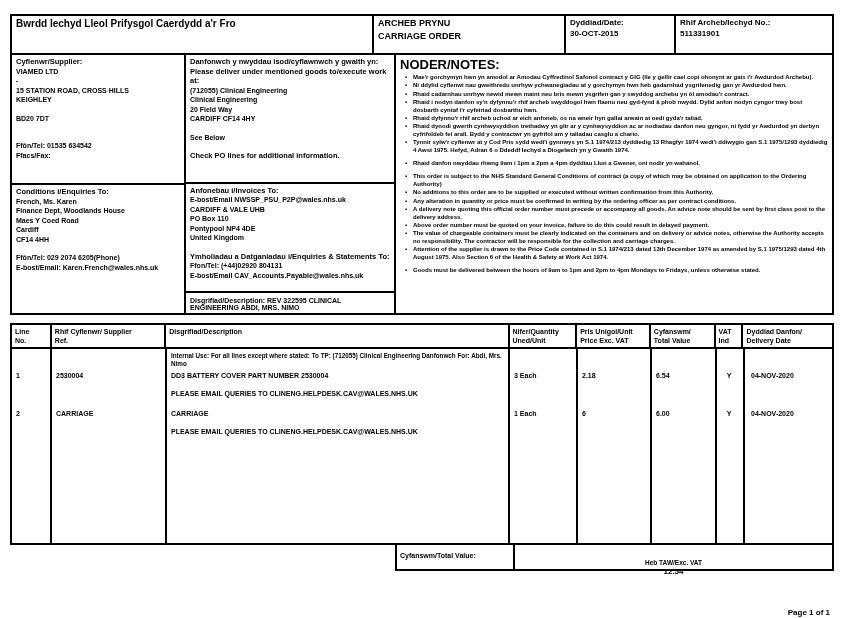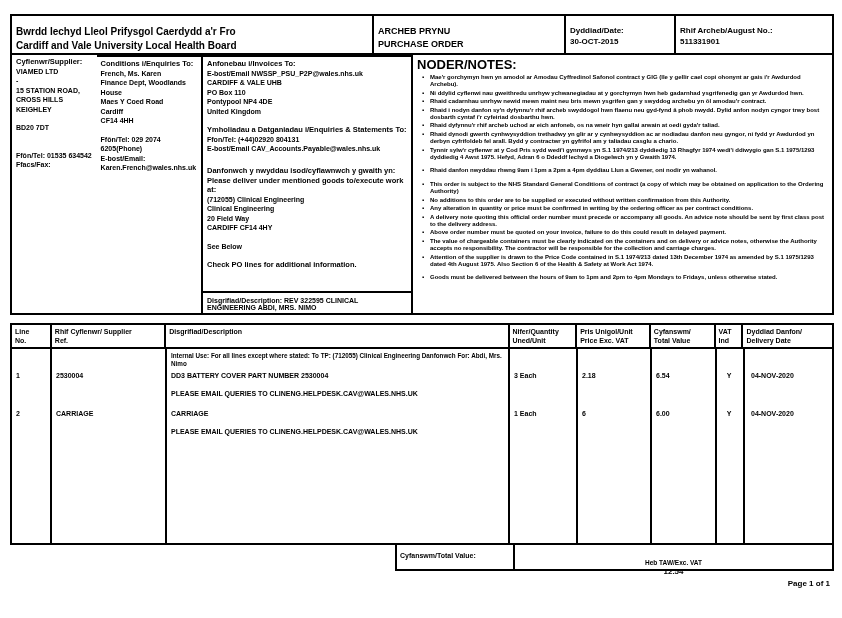--- a/index.html
+++ b/index.html
@@ -6,29 +6,29 @@
   html,body { margin:0; padding:0; background:#fff; }
   .page {
     position:relative; width:842px; height:618px; background:#ffffff;
     font-family:"Liberation Sans", sans-serif; color:#000; font-weight:bold;
     overflow:hidden;
   }
   .doc { position:absolute; left:10px; top:14px; width:824px; height:600px; }
 
   
   .hdr { display:flex; border:2px solid #000; height:41px; }
-  .hdr > div { padding:9px 4px; }
+  .hdr > div { padding:1px 4px; }
   .hdr-org   { width:360px; font-size:10px; line-height:14px; }
   .hdr-title { width:172px; border-left:2px solid #000; font-size:9px; line-height:13px; }
   .hdr-date  { width:110px; border-left:2px solid #000; font-size:8px; line-height:11px;margin-left:20px; }
   .hdr-order { flex:1;      border-left:2px solid #000; font-size:8px; line-height:11px; }
 
   
   .main { display:flex; border:2px solid #000; border-top:none; height:260px; }
-  .col-left  { width:189px; display:flex; }
+  .col-left  { width:172px; display:flex; flex-direction:column; }
   .col-mid   { width:210px; border-left:2px solid #000; display:flex; flex-direction:column; }
   .col-notes { flex:1; border-left:2px solid #000; padding:2px 4px; }
 
   .box { padding:2px 4px; font-size:7px; line-height:9.5px; }
   .box .lbl { font-size:7.5px; }
   .supplier-box { height:128px; }
   .deliver-box  { height:128px; }
   .enquiries-box, .invoices-box { height:110px; border-top:2px solid #000; }
   .desc-row { height:22px; border-top:2px solid #000; padding:4px 4px; font-size:7px; }
   .ln { min-height:9px; }
@@ -75,43 +75,42 @@
     border:2px solid #000; border-top:none; padding:7px 3px 0 3px; font-size:7px;
   }
   .tot-value {
     position:absolute; left:505px; right:0; top:0; bottom:0;
     border:2px solid #000; border-top:none; border-left:none; text-align:center; padding-top:14px;
   }
   .tot-sub { font-size:6.5px; line-height:8px; }
   .tot-num { font-size:8px; line-height:10px; }
 
   
-  .footer { position:absolute; right:4px; top:565px; font-size:8px; }
+  .footer { position:absolute; right:4px; top:594px; font-size:8px; }
 </style>
 </head>
 <body>
 
 <div class="page">
   <div class="doc">
 
     <div class="hdr">
       <div class="hdr-org">
         <div>Bwrdd Iechyd Lleol Prifysgol Caerdydd a'r Fro</div>
-        <div>Cardiff and Vale University Local Health Board</div>
       </div>
       <div class="hdr-title">
         <div>ARCHEB PRYNU</div>
-        <div>PURCHASE ORDER</div>
+        <div>CARRIAGE ORDER</div>
       </div>
       <div class="hdr-date">
         <div>Dyddiad/Date:</div>
         <div>30-OCT-2015</div>
       </div>
       <div class="hdr-order">
-        <div>Rhif Archeb/August No.:</div>
+        <div>Rhif Archeb/Iechyd No.:</div>
         <div>511331901</div>
       </div>
     </div>
 
     <div class="main">
       <div class="col-left">
         <div class="box supplier-box">
           <div class="lbl">Cyflenwr/Supplier:</div>
           <div class="ln">VIAMED LTD</div>
           <div class="ln">-</div>
@@ -131,42 +130,42 @@
           <div class="ln">Maes Y Coed Road</div>
           <div class="ln">Cardiff</div>
           <div class="ln">CF14 4HH</div>
           <div class="ln"></div>
           <div class="ln">Ffôn/Tel: 029 2074 6205(Phone)</div>
           <div class="ln">E-bost/Email: Karen.French@wales.nhs.uk</div>
         </div>
       </div>
 
       <div class="col-mid">
+        <div class="box deliver-box">
+          <div class="lbl">Danfonwch y nwyddau isod/cyflawnwch y gwaith yn: Please deliver under mentioned goods to/execute work at:</div>
+          <div class="ln">(712055) Clinical Engineering</div>
+          <div class="ln">Clinical Engineering</div>
+          <div class="ln">20 Field Way</div>
+          <div class="ln">CARDIFF CF14 4HY</div>
+          <div class="ln"></div>
+          <div class="ln">See Below</div>
+          <div class="ln"></div>
+          <div class="ln lbl">Check PO lines for additional information.</div>
+        </div>
         <div class="box invoices-box">
           <div class="lbl">Anfonebau i/Invoices To:</div>
           <div class="ln">E-bost/Email NWSSP_PSU_P2P@wales.nhs.uk</div>
           <div class="ln">CARDIFF &amp; VALE UHB</div>
           <div class="ln">PO Box 110</div>
           <div class="ln">Pontypool NP4 4DE</div>
           <div class="ln">United Kingdom</div>
           <div class="ln"></div>
           <div class="ln lbl">Ymholiadau a Datganiadau i/Enquiries &amp; Statements To:</div>
           <div class="ln">Ffon/Tel: (+44)02920 804131</div>
           <div class="ln">E-bost/Email CAV_Accounts.Payable@wales.nhs.uk</div>
-        </div>
-        <div class="box deliver-box">
-          <div class="lbl">Danfonwch y nwyddau isod/cyflawnwch y gwaith yn: Please deliver under mentioned goods to/execute work at:</div>
-          <div class="ln">(712055) Clinical Engineering</div>
-          <div class="ln">Clinical Engineering</div>
-          <div class="ln">20 Field Way</div>
-          <div class="ln">CARDIFF CF14 4HY</div>
-          <div class="ln"></div>
-          <div class="ln">See Below</div>
-          <div class="ln"></div>
-          <div class="ln lbl">Check PO lines for additional information.</div>
         </div>
         <div class="desc-row">
           <span>Disgrifiad/Description:</span>
           <span>REV 322595 CLINICAL ENGINEERING ABDI, MRS. NIMO</span>
         </div>
       </div>
 
       <div class="col-notes">
         <div class="notes-label">NODER/NOTES:</div>
         <div class="note-group">

